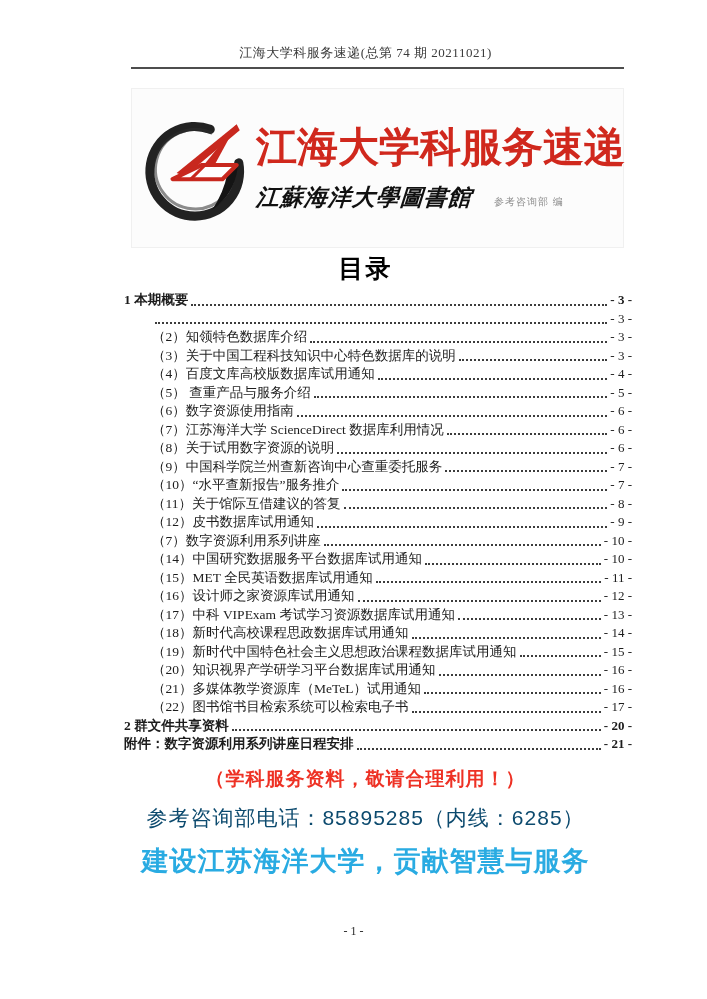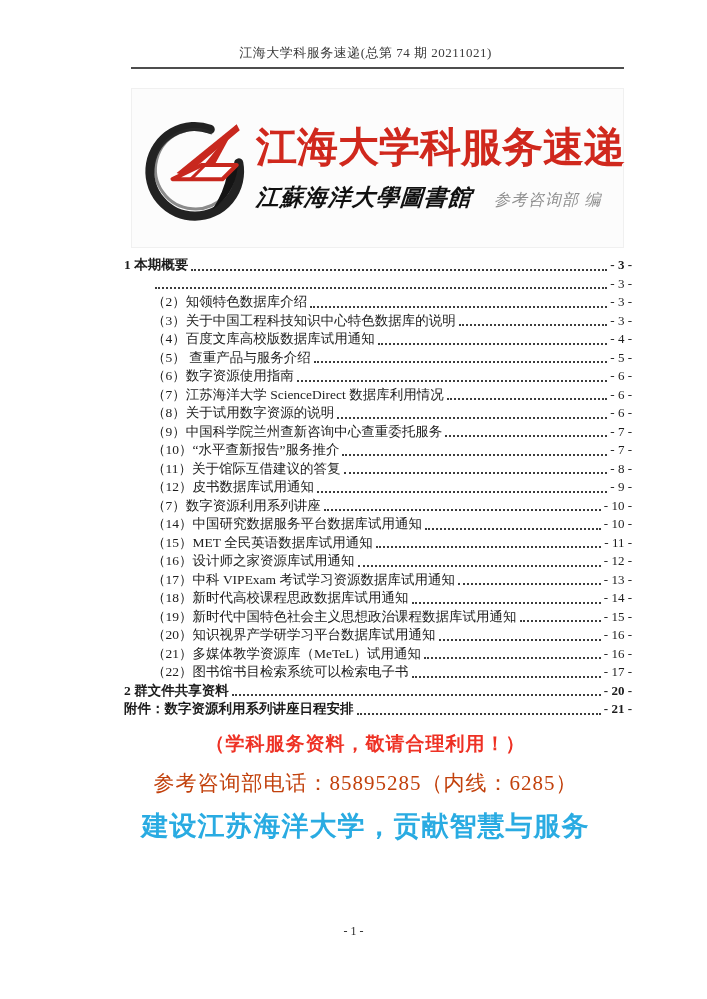--- a/index.html
+++ b/index.html
@@ -54,25 +54,24 @@
     font-family:"Liberation Serif","DejaVu Serif",serif;
     font-style:italic;
     font-weight:700;
     font-size:23px;
     color:#111;
     letter-spacing:1px;
     transform:skewX(-4deg);
   }
   .editor {
     font-family:"Liberation Sans","DejaVu Sans",sans-serif;
-    font-size:16px;
+    font-size:10px;
     color:#8f8f8f;
     margin-left:22px;
     letter-spacing:1px;
-    font-style:italic;
   }
   
   .toc-heading {
     margin-top:5px;
     text-align:center;
     font-family:"Liberation Sans","DejaVu Sans",sans-serif;
     font-weight:700;
     font-size:25px;
     line-height:30px;
     color:#000;
@@ -106,23 +105,22 @@
     text-align:center;
     font-size:19px;
     font-weight:700;
     color:#ee3124;
     letter-spacing:1px;
   }
   .phone-line {
     margin-top:12px;
     text-align:center;
     font-size:21px;
-    color:#c2410c;
-    letter-spacing:1px;
-    font-family:Liberation Serif, serif;
+    color:#0c4a6e;
+    letter-spacing:1px;
   }
   .slogan {
     margin-top:11px;
     text-align:center;
     font-size:27px;
     font-weight:700;
     color:#29abe2;
     letter-spacing:1px;
   }
   .doc-footer {
@@ -157,20 +155,21 @@
     </svg>
     <div class="banner-right">
       <div class="banner-title">江海大学科服务速递</div>
       <div class="banner-sub">
         <span class="calligraphy">江蘇海洋大學圖書館</span>
         <span class="editor">参考咨询部 编</span>
       </div>
     </div>
   </div>
 
+  <div class="toc-heading">目录</div>
 
   <div class="toc">
       <div class="toc-row bold">
         <span class="toc-label">1 本期概要</span>
         <span class="dots"></span>
         <span class="toc-page">- 3 -</span>
       </div>
       <div class="toc-row indent">
         <span class="dots"></span>
         <span class="toc-page">- 3 -</span>

